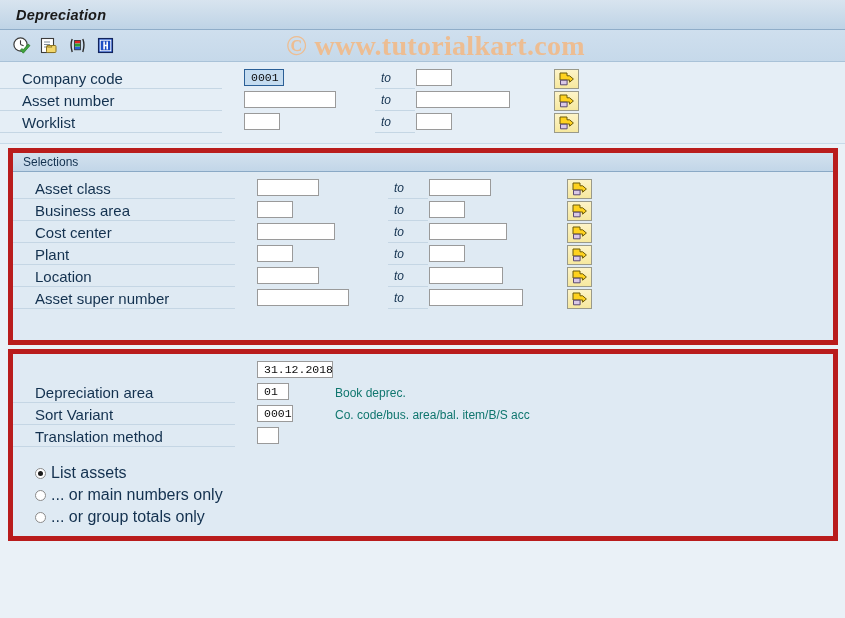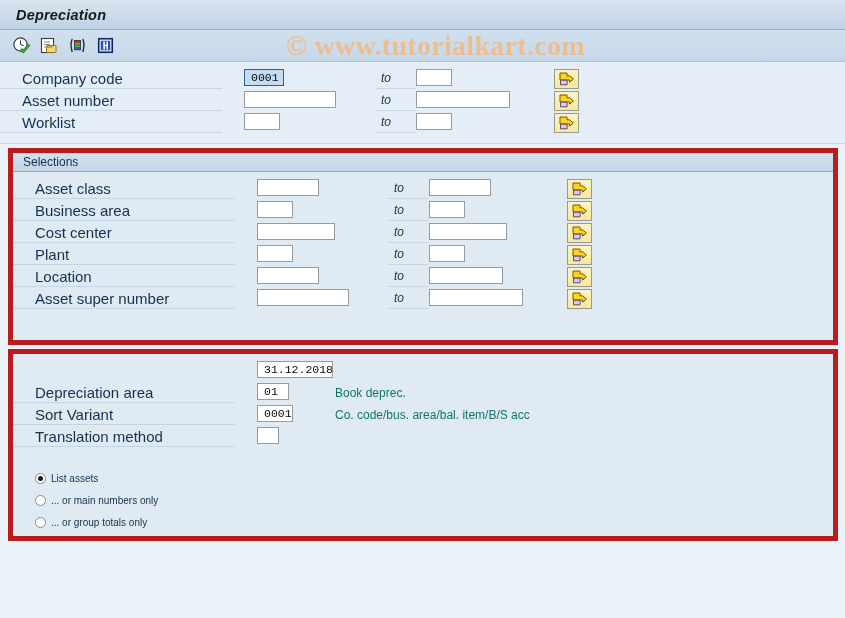--- a/index.html
+++ b/index.html
@@ -175,22 +175,22 @@
     font-size: 12px;
     color: #0f766e;
     white-space: nowrap;
   }
 
   
   .radiogroup { padding: 14px 0 0 22px; }
   .radiorow {
     height: 22px;
     display: flex;
-    align-items: flex-end;
-    font-size: 10px;
+    align-items: center;
+    font-size: 16px;
     color: #13314f;
   }
   .radio {
     width: 11px;
     height: 11px;
     border-radius: 50%;
     background: #ffffff;
     border: 1px solid #8b8b8b;
     box-sizing: border-box;
     margin-right: 5px;

